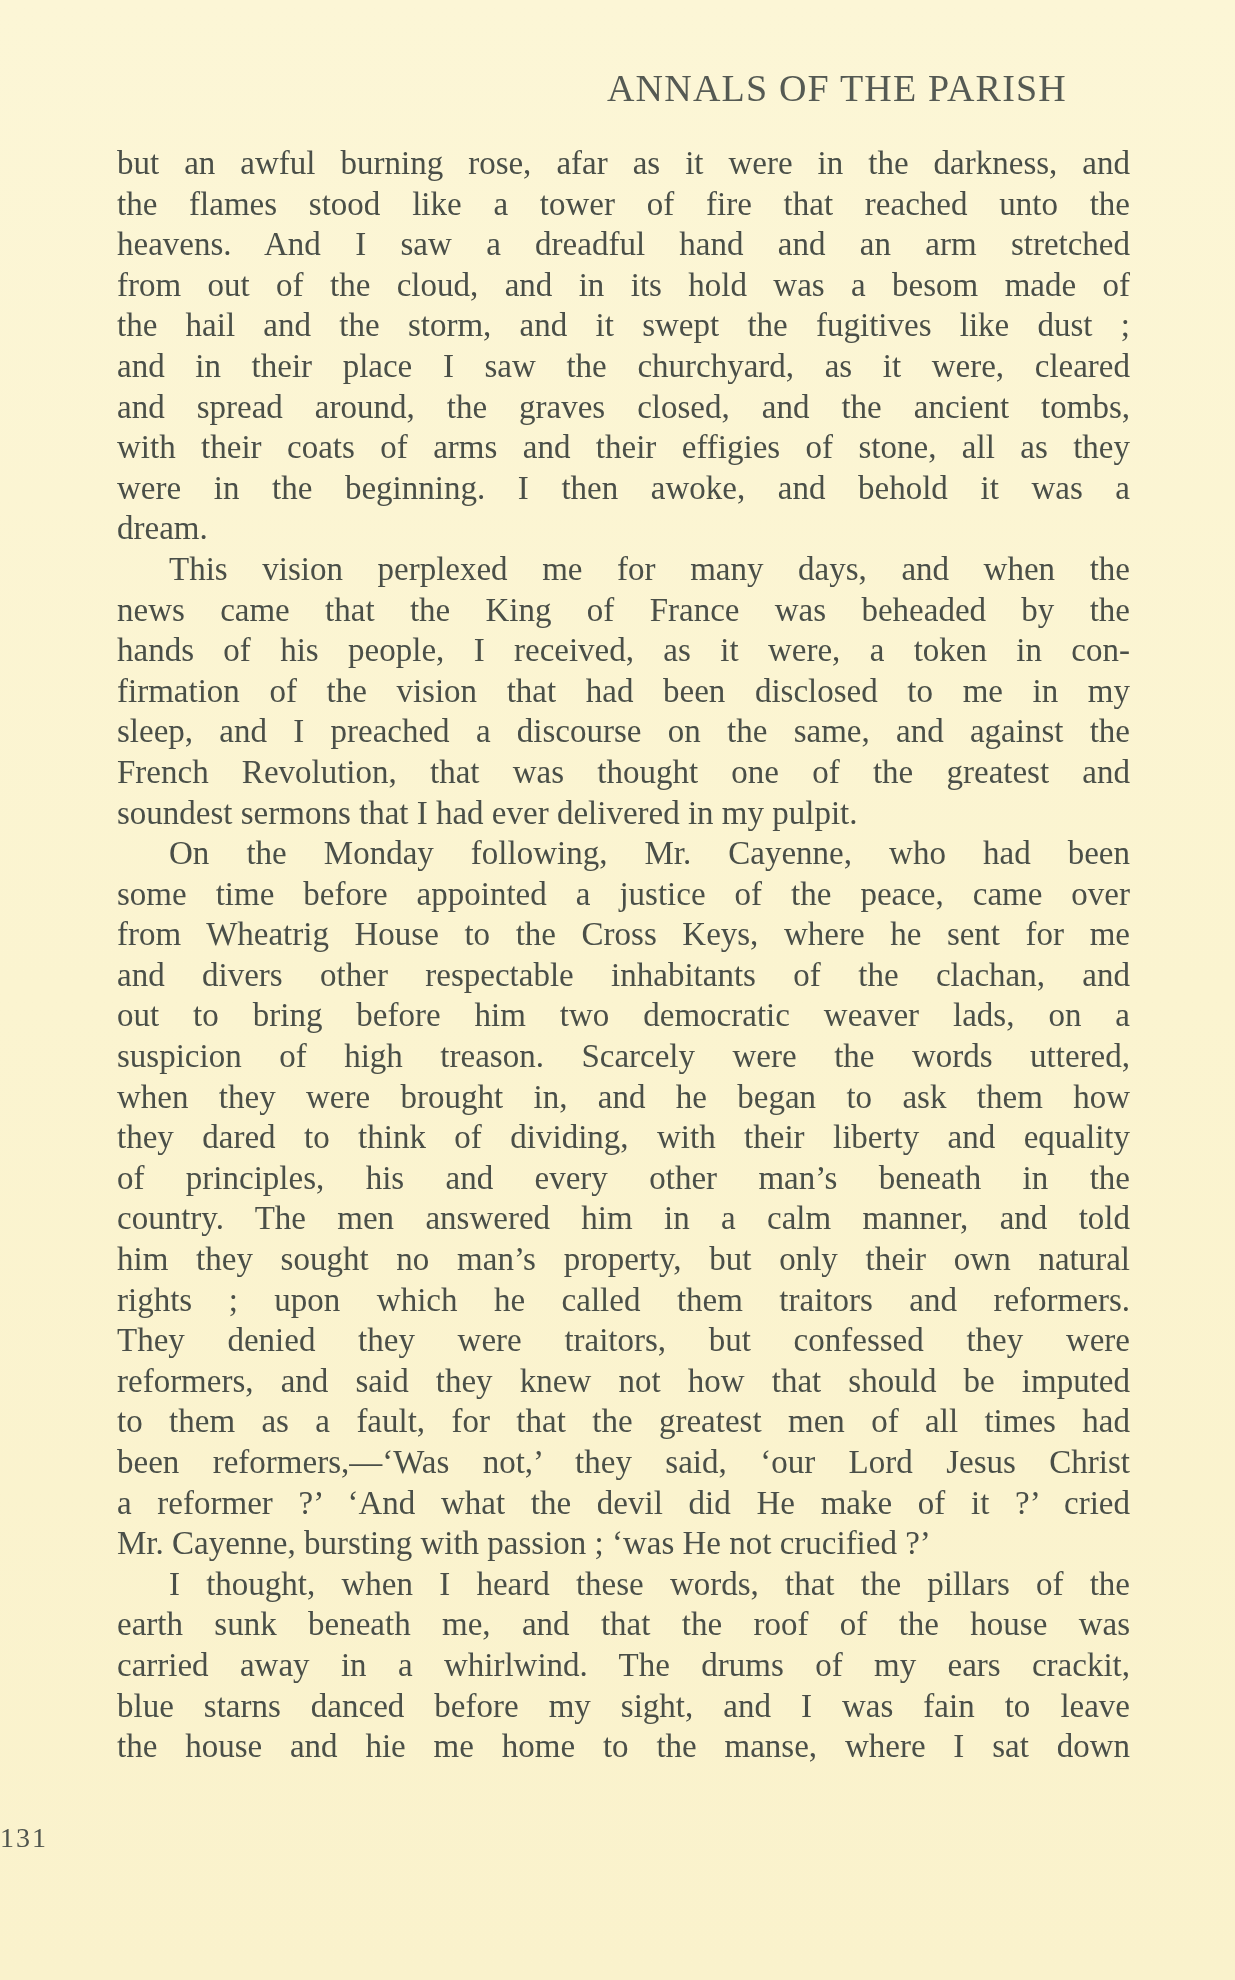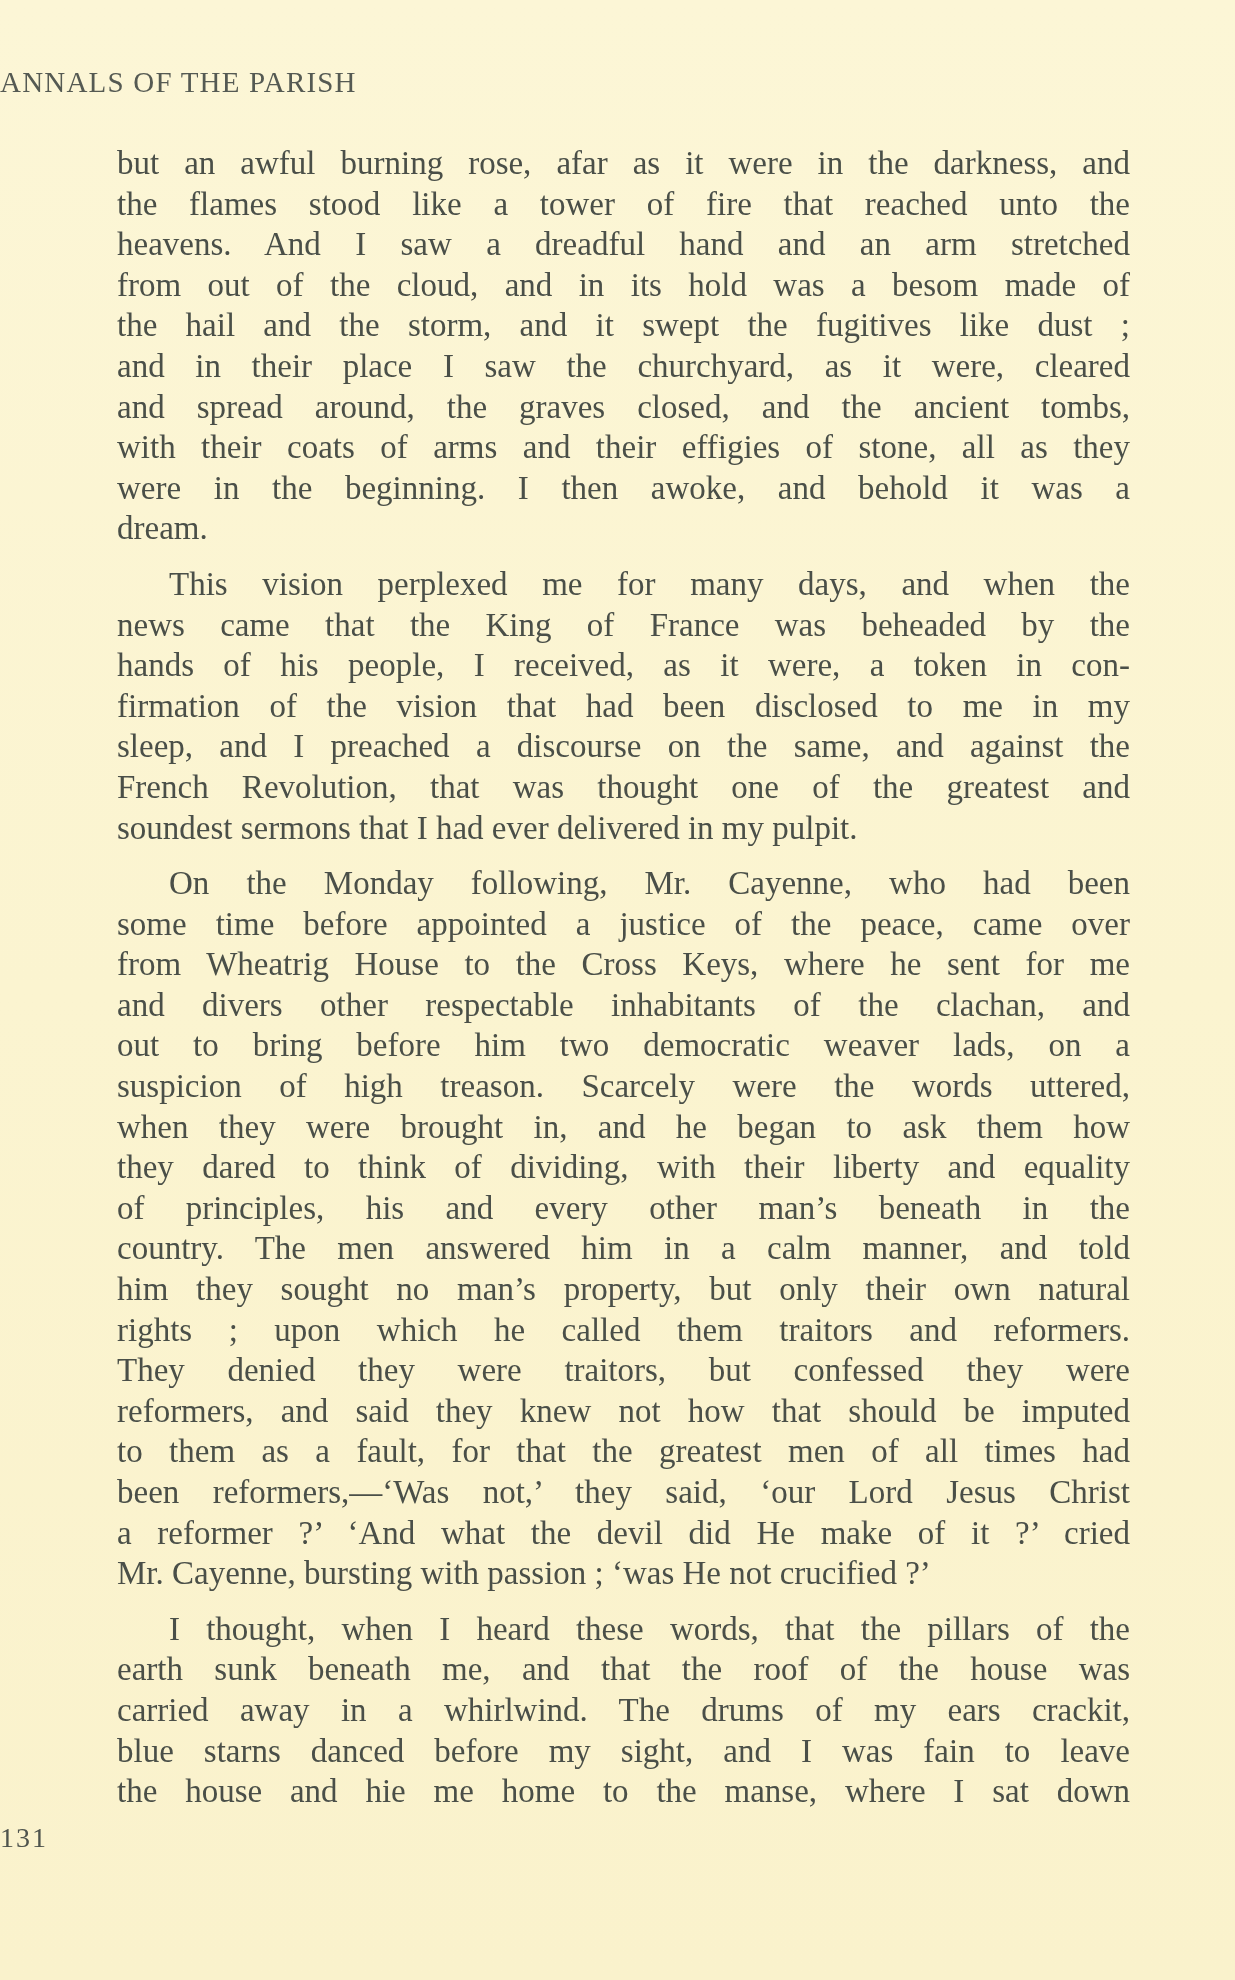--- a/index.html
+++ b/index.html
@@ -10,36 +10,36 @@
     position: relative;
     font-family: "Liberation Serif", "DejaVu Serif", serif;
     color: #4a4f48;
   }
   .page {
     position: absolute; left: 0; top: 0; width: 1235px; height: 1980px;
     background: linear-gradient(180deg, #fcf6d6 0%, #fbf4d0 50%, #faf2cc 100%);
   }
   .running-head {
     position: absolute; top: 66px; left: 0; width: 1067px;
-    text-align: left;
-    font-size: 29px; letter-spacing: 1.2px;
+    text-align: right;
+    font-size: 38px; letter-spacing: 1.2px;
     color: #555a53;
   }
   .body-text {
     position: absolute; top: 143px; left: 117px; width: 1013px;
   }
   .line {
     height: 40.6px; line-height: 40.6px;
     font-size: 33px;
     white-space: nowrap;
     text-align: justify;
     text-align-last: justify;
   }
   .line.last { text-align-last: left; }
-  .line.indent { padding-left: 52px; margin-top: 15px; }
+  .line.indent { padding-left: 52px; }
   .folio {
     position: absolute; top: 1822px; left: 0; width: 1235px;
     text-align: left; font-size: 28px; letter-spacing: 2px;
     color: #4f544d;
   }
 </style>
 </head>
 <body>
 
 <div class="page">

